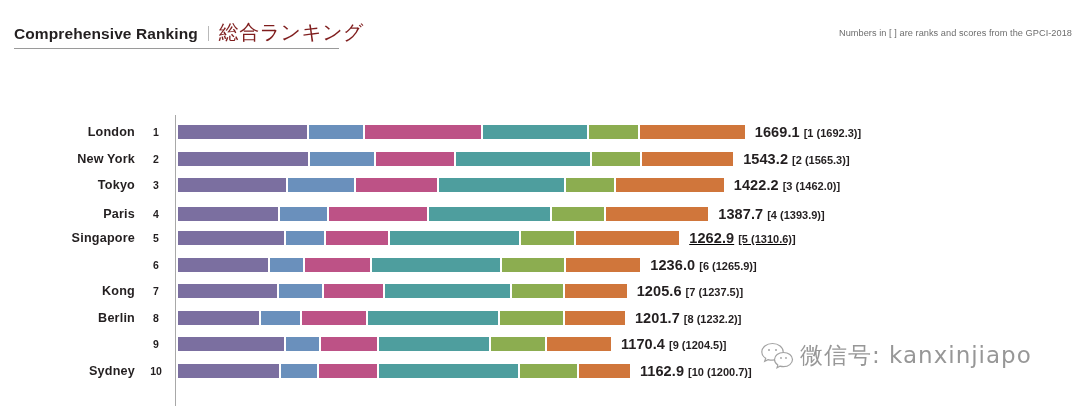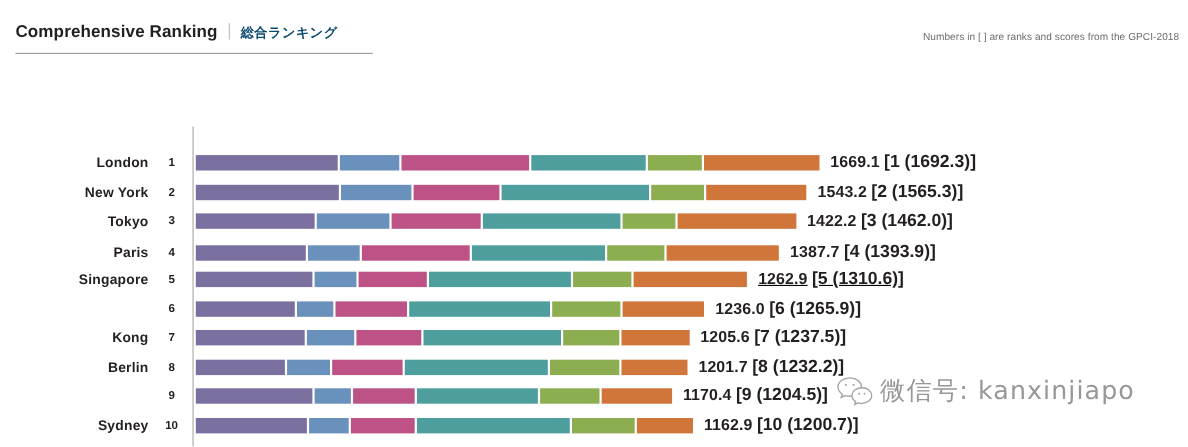--- a/index.html
+++ b/index.html
@@ -21,21 +21,21 @@
   }
   #title-en{
     font-size:15.5px;font-weight:bold;color:#231f20;letter-spacing:.1px;
     white-space:nowrap;
   }
   #title-sep{
     display:inline-block;width:1px;height:15px;background:#b9b9b9;
     margin:0 10px;position:relative;top:2px;
   }
   #title-jp{
-    font-size:12px;font-weight:bold;color:#0c4a6e;letter-spacing:.4px;
+    font-size:20px;font-weight:normal;color:#7f1d1d;letter-spacing:.4px;
     white-space:nowrap;
     font-family:"DejaVu Sans","Liberation Sans",sans-serif;
   }
   #title-rule{
     position:absolute;left:14px;top:48px;width:325px;height:1px;
     background:#9a9a9a;
   }
 
   #note{
     position:absolute;right:8px;top:28px;text-align:right;
@@ -51,21 +51,21 @@
 
   
   #chart{
     position:absolute;left:0;top:110px;width:1080px;height:296px;
   }
   #axis-line{
     position:absolute;left:175px;top:5px;width:1px;height:291px;
     background:#a8a8a8;
   }
   .row{
-    position:absolute;left:0;height:26.5px;width:1080px;margin-top:16px;
+    position:absolute;left:0;height:26.5px;width:1080px;
   }
   .city{
     position:absolute;left:0;width:135px;text-align:right;
     font-size:12.6px;font-weight:bold;color:#231f20;
     top:50%;transform:translateY(-50%);
     letter-spacing:.2px;white-space:nowrap;
   }
   .rank{
     position:absolute;left:146px;width:20px;text-align:center;
     font-size:10.5px;font-weight:bold;color:#231f20;
@@ -78,21 +78,21 @@
   .seg{height:14px;margin-right:2px;}
   .seg:last-child{margin-right:0;}
   .value{
     position:absolute;top:50%;transform:translateY(-50%);
     white-space:nowrap;
   }
   .value .score{
     font-size:14.5px;font-weight:bold;color:#231f20;letter-spacing:.1px;
   }
   .value .gpci{
-    font-size:16px;font-weight:bold;color:#231f20;margin-left:4px;
+    font-size:11px;font-weight:bold;color:#231f20;margin-left:4px;
   }
 
   
   #watermark{
     position:absolute;left:760px;top:340px;
     display:flex;align-items:center;
     color:#9b9b9b;opacity:.92;
     pointer-events:none;
   }
   #wm-icon{

